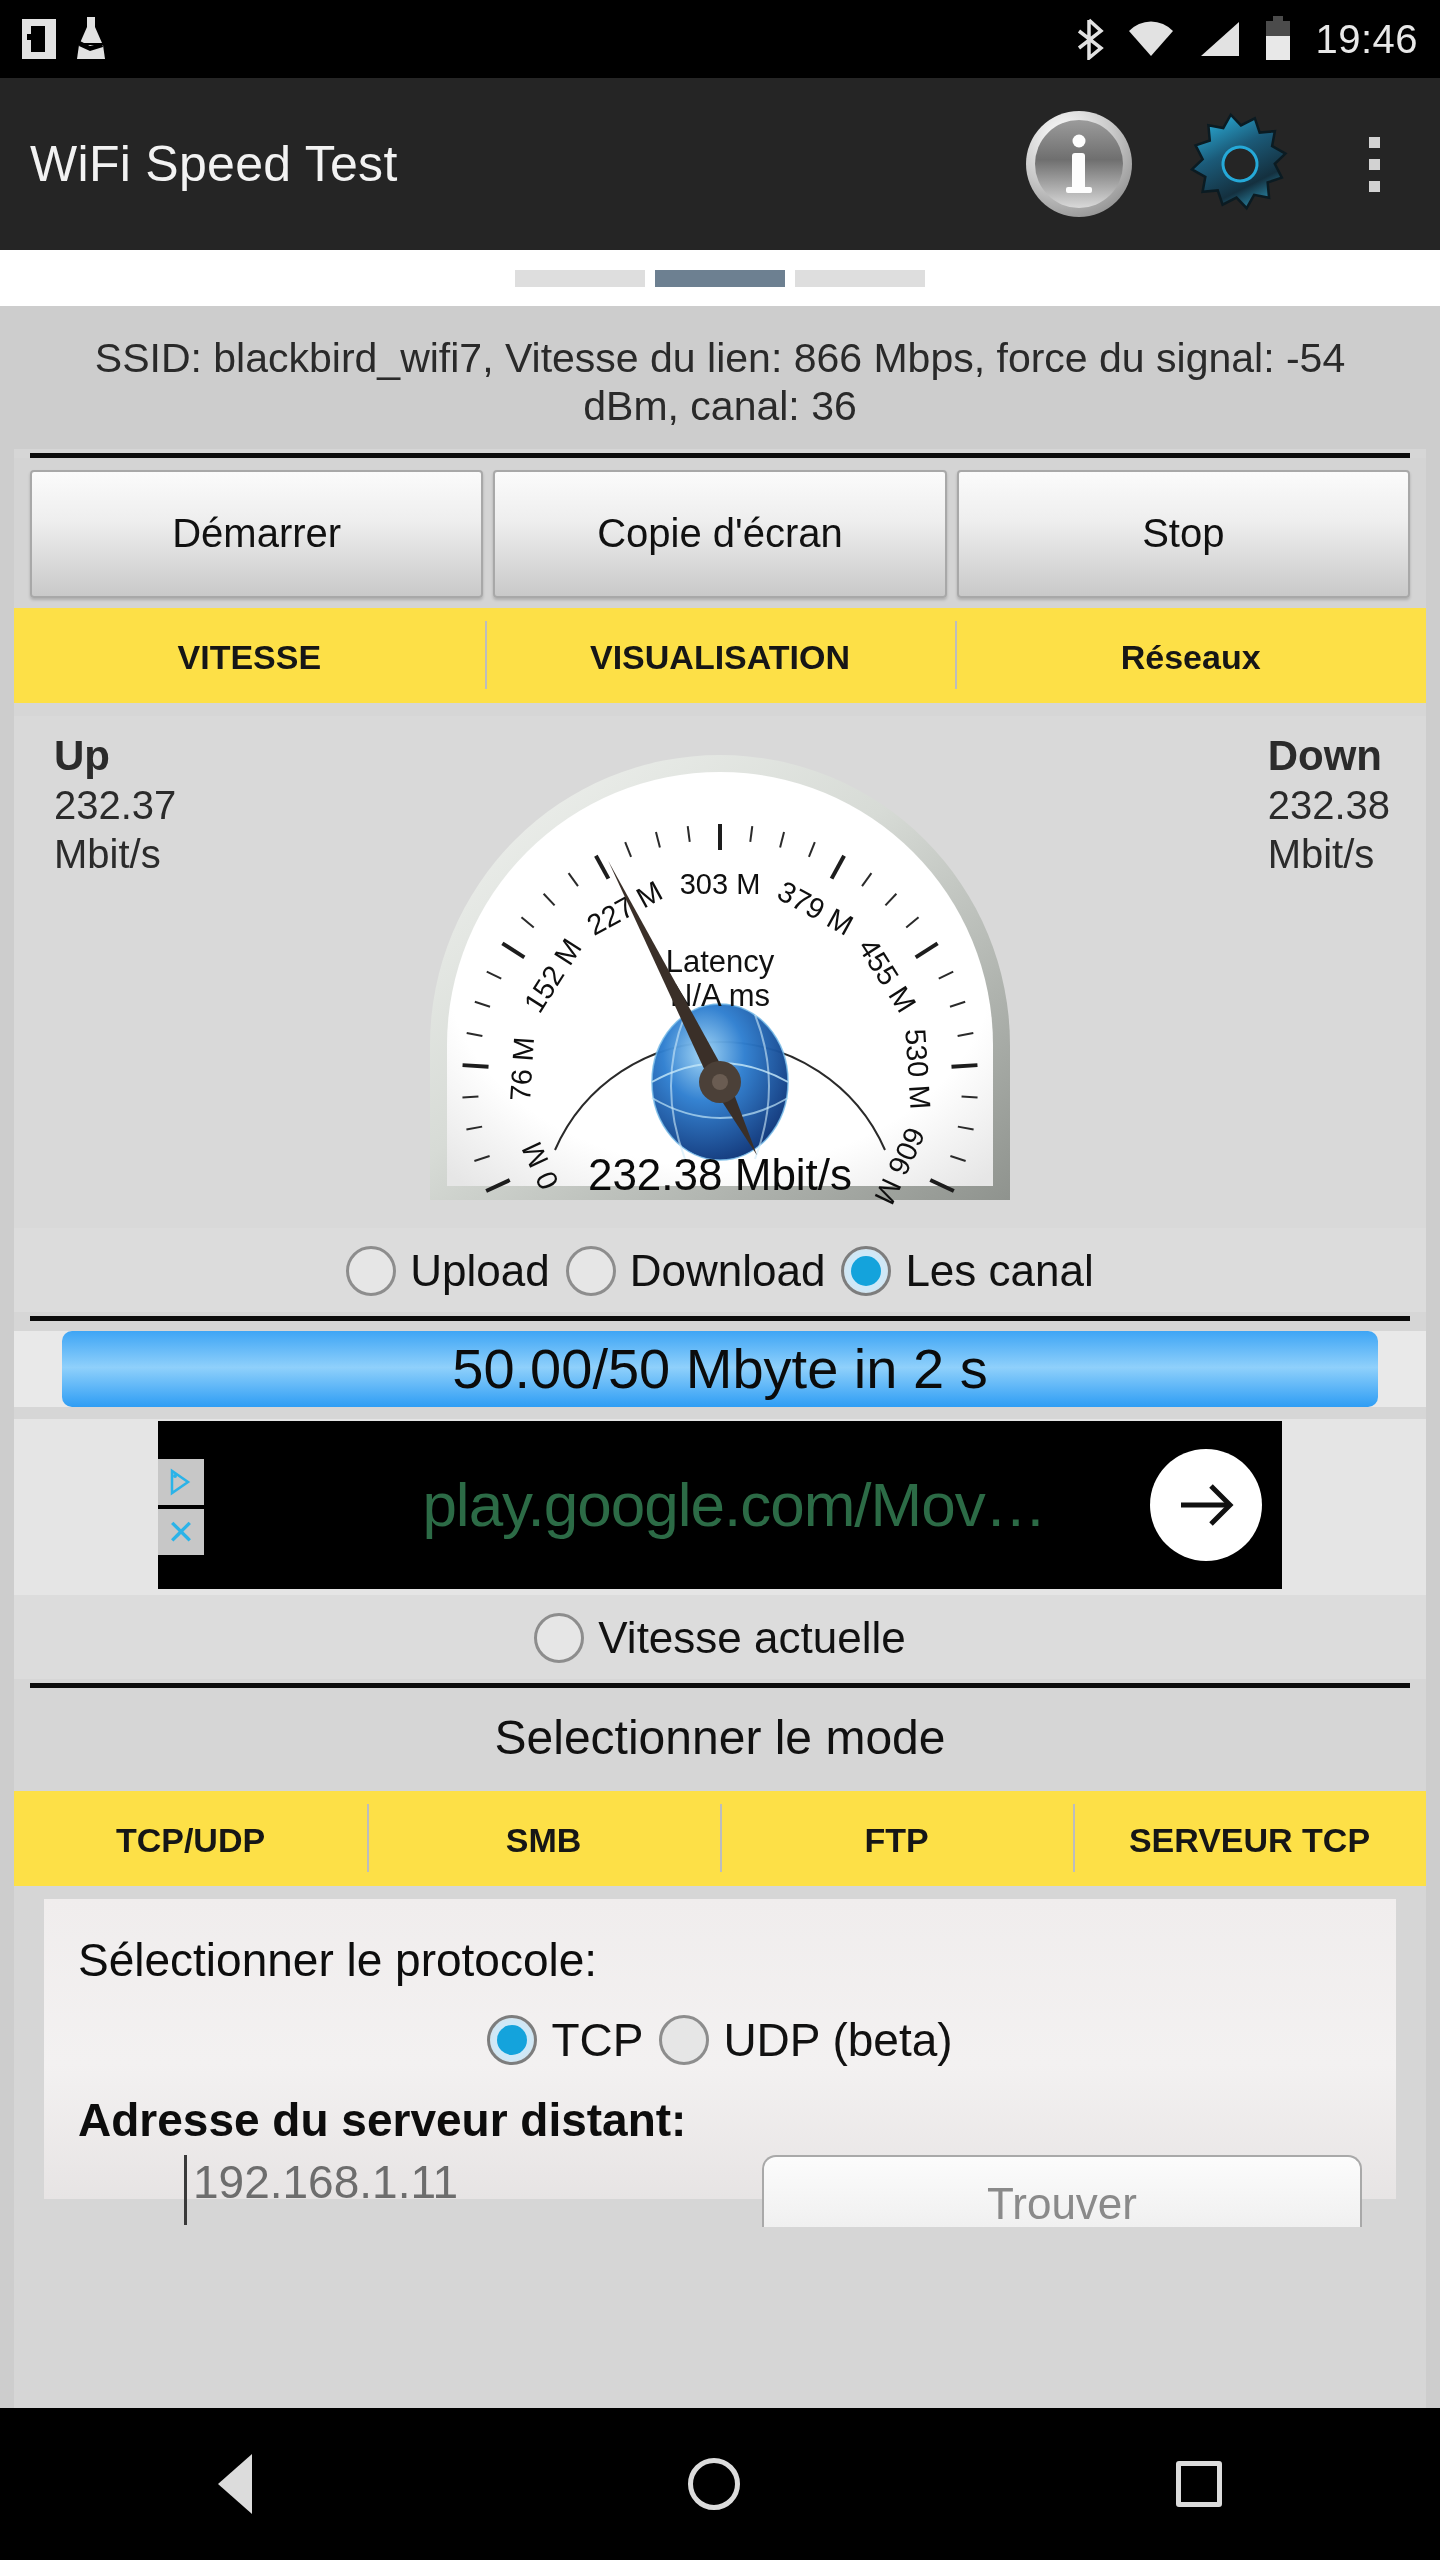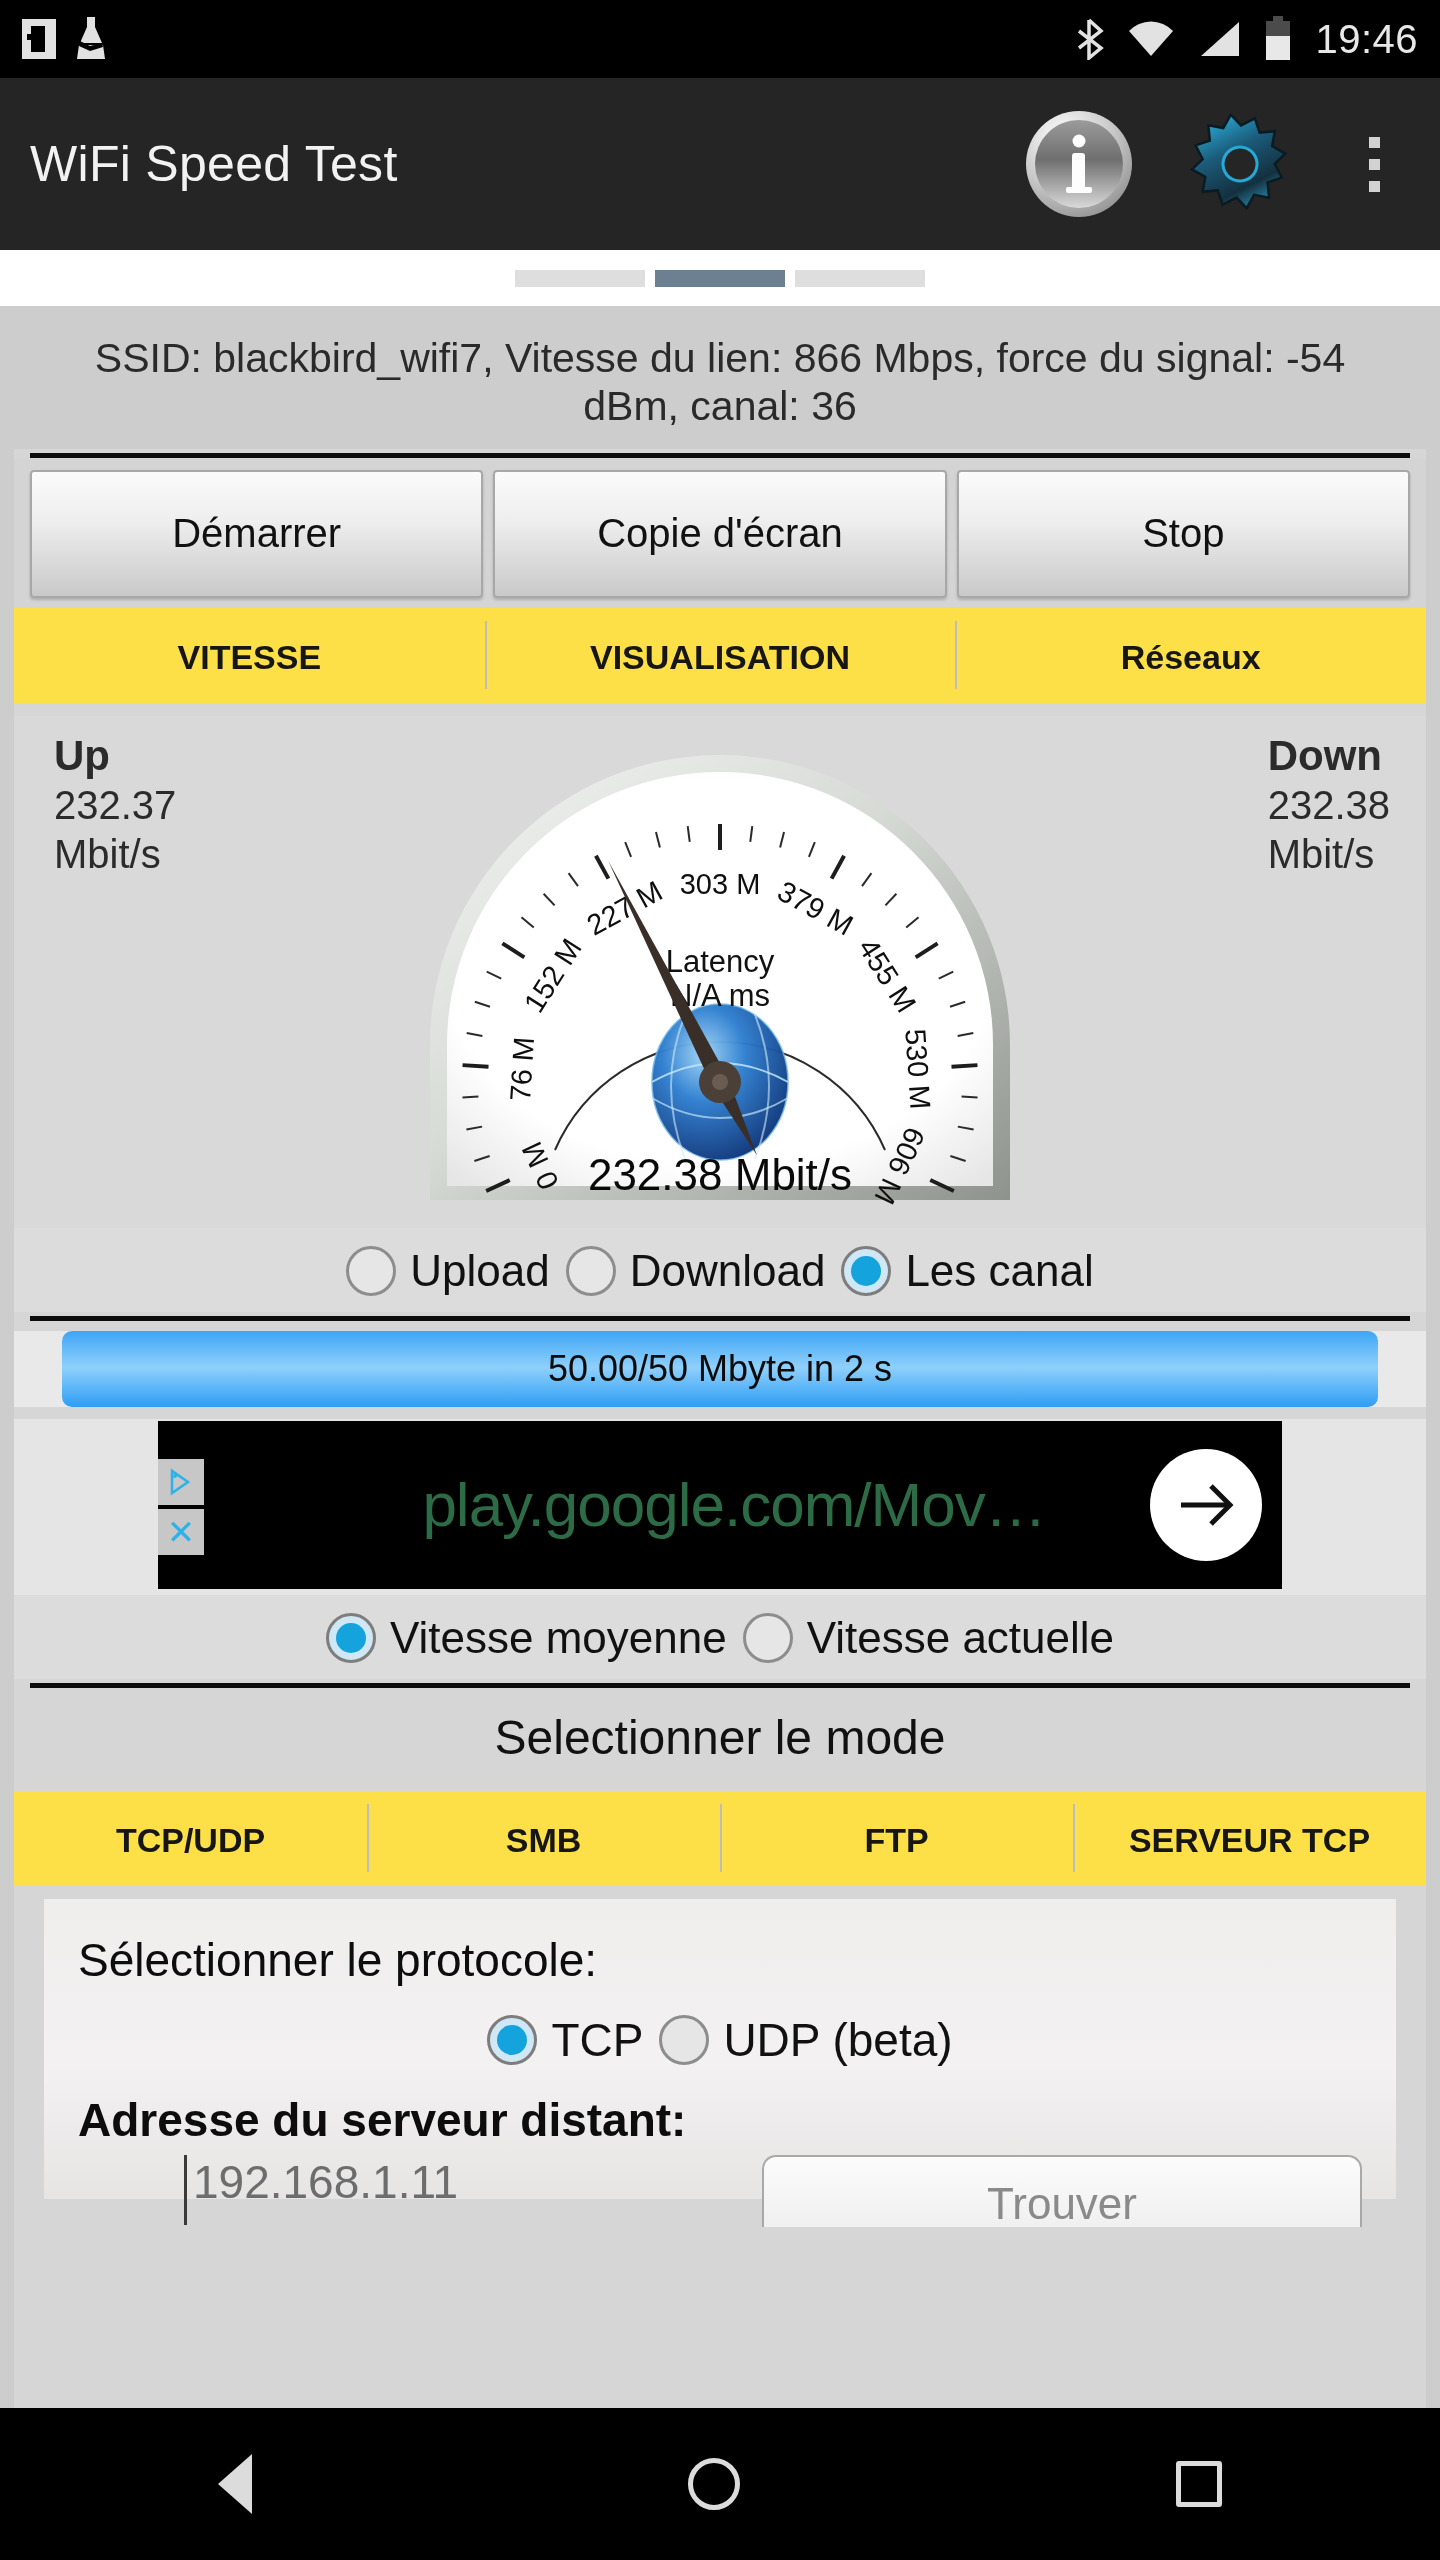--- a/index.html
+++ b/index.html
@@ -107,21 +107,21 @@
     content:""; position:absolute; left:50%; top:50%; transform: translate(-50%,-50%);
     width: 30px; height: 30px; border-radius: 50%; background: #14a3dc;
   }
 
   
   .progwrap { background:#e9e9e9; padding: 0 14px; }
   .progbar {
     margin: 10px 34px 12px 34px; height: 76px; border-radius: 10px;
     background: linear-gradient(180deg,#3ea5f5 0%,#8fd0fb 48%,#2e9df4 100%);
     display:flex; align-items:center; justify-content:center;
-    font-size: 36px; color:#0b0b0b; font-weight: 500;
+    font-size: 56px; color:#0b0b0b; font-weight: 500;
   }
 
   
   .adwrap { background:#e5e5e5; display:flex; justify-content:center; padding: 2px 0 6px 0; }
   .ad {
     width: 1124px; height: 168px; background:#000; position: relative;
     display:flex; align-items:center; justify-content:center;
   }
   .ad-text { color:#2c6b46; font-size: 62px; letter-spacing:-1px; margin-left: 28px;}
   .ad-badges { position:absolute; left:0; top: 38px; display:flex; flex-direction:column; gap:4px; }
@@ -415,24 +415,20 @@
             <svg width="78" height="78" viewBox="0 0 78 78">
               <line x1="14" y1="39" x2="62" y2="39" stroke="#111" stroke-width="5"></line>
               <polyline points="44,20 63,39 44,58" fill="none" stroke="#111" stroke-width="5"></polyline>
             </svg>
           </div>
         </div>
       </div>
 
       <div class="radiorow">
         <span class="opt">
-          <span class="radio checked"></span>
-          <span>Vitesse moyenne</span>
-        </span>
-        <span class="opt">
           <span class="radio"></span>
           <span>Vitesse actuelle</span>
         </span>
       </div>
 
       <div class="rule-black"></div>
 
       <div class="modehead">Selectionner le mode</div>
 
       <div class="tabs">

